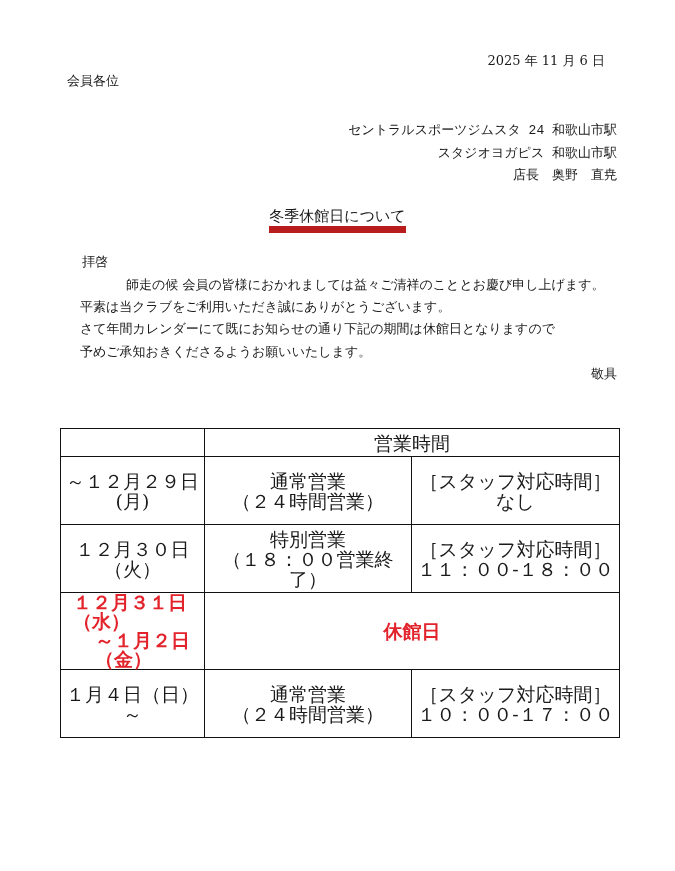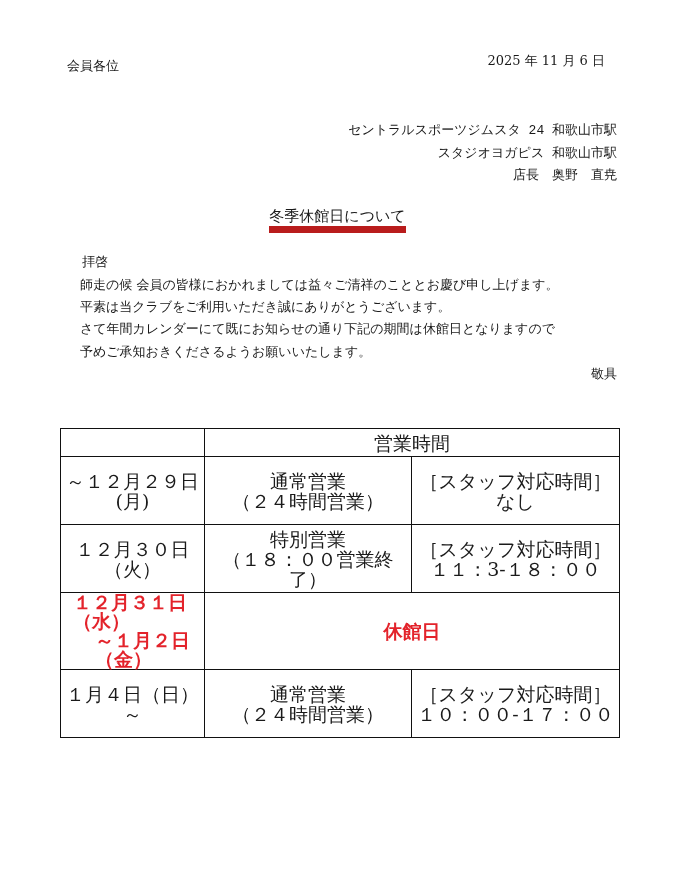--- a/index.html
+++ b/index.html
@@ -1,30 +1,30 @@
 <!DOCTYPE html>
 <html><head>
 <meta charset="utf-8">
 <style>
   html, body { margin:0; padding:0; background:#ffffff; }
   body { width:675px; height:871px; position:relative; overflow:hidden;
          font-family:"DejaVu Serif","Liberation Serif",serif; color:#1a1a1a; font-size:13px; }
   .abs { position:absolute; white-space:nowrap; }
   .right { text-align:right; }
   #date { top:52px; right:70px; }
-  #addressee { top:57px; left:67px; }
+  #addressee { top:72px; left:67px; }
   .sender { right:58px;font-family:Liberation Mono, monospace; }
   #sender-1 { top:121px; }
   #sender-2 { top:144px; }
   #sender-3 { top:166px; }
   #title { top:207px; left:0; width:675px; text-align:center; font-size:15px; }
   #title span { border-bottom:7px solid #b91c1c; padding-bottom:1px; }
   #greeting { top:253px; left:82px; }
   .body-line { left:80px; }
-  #body-0 { top:276px; }
+  #body-0 { top:276px;margin-left:46px; }
   #body-1 { top:298px; }
   #body-2 { top:320px; }
   #body-3 { top:343px; }
   #closing { top:365px; right:58px; }
 
   table { position:absolute; left:60px; top:428px; width:559px; border-collapse:collapse; table-layout:fixed; }
   td { border:1.5px solid #111; text-align:center; vertical-align:middle; padding:0; font-size:19px; line-height:20px; }
   tr.hdr td { height:27px; }
   tr.r td { height:67px; }
   col.c1 { width:144px; } col.c2 { width:207px; } col.c3 { width:208px; }
@@ -73,21 +73,21 @@
         </td>
   </tr>
   <tr class="r">
     <td>１２月３０日（火）</td>
     <td>
           <div>特別営業</div>
           <div>（１８：００営業終了）</div>
         </td>
     <td>
           <div>［スタッフ対応時間］</div>
-          <div>１１：3-１８：００</div>
+          <div>１１：００-１８：００</div>
         </td>
   </tr>
   <tr class="r">
     <td class="red closed-dates">
           <div>１２月３１日（水）</div>
           <div>～１月２日（金）</div>
         </td>
     <td colspan="2" class="red">休館日</td>
   </tr>
   <tr class="r">

